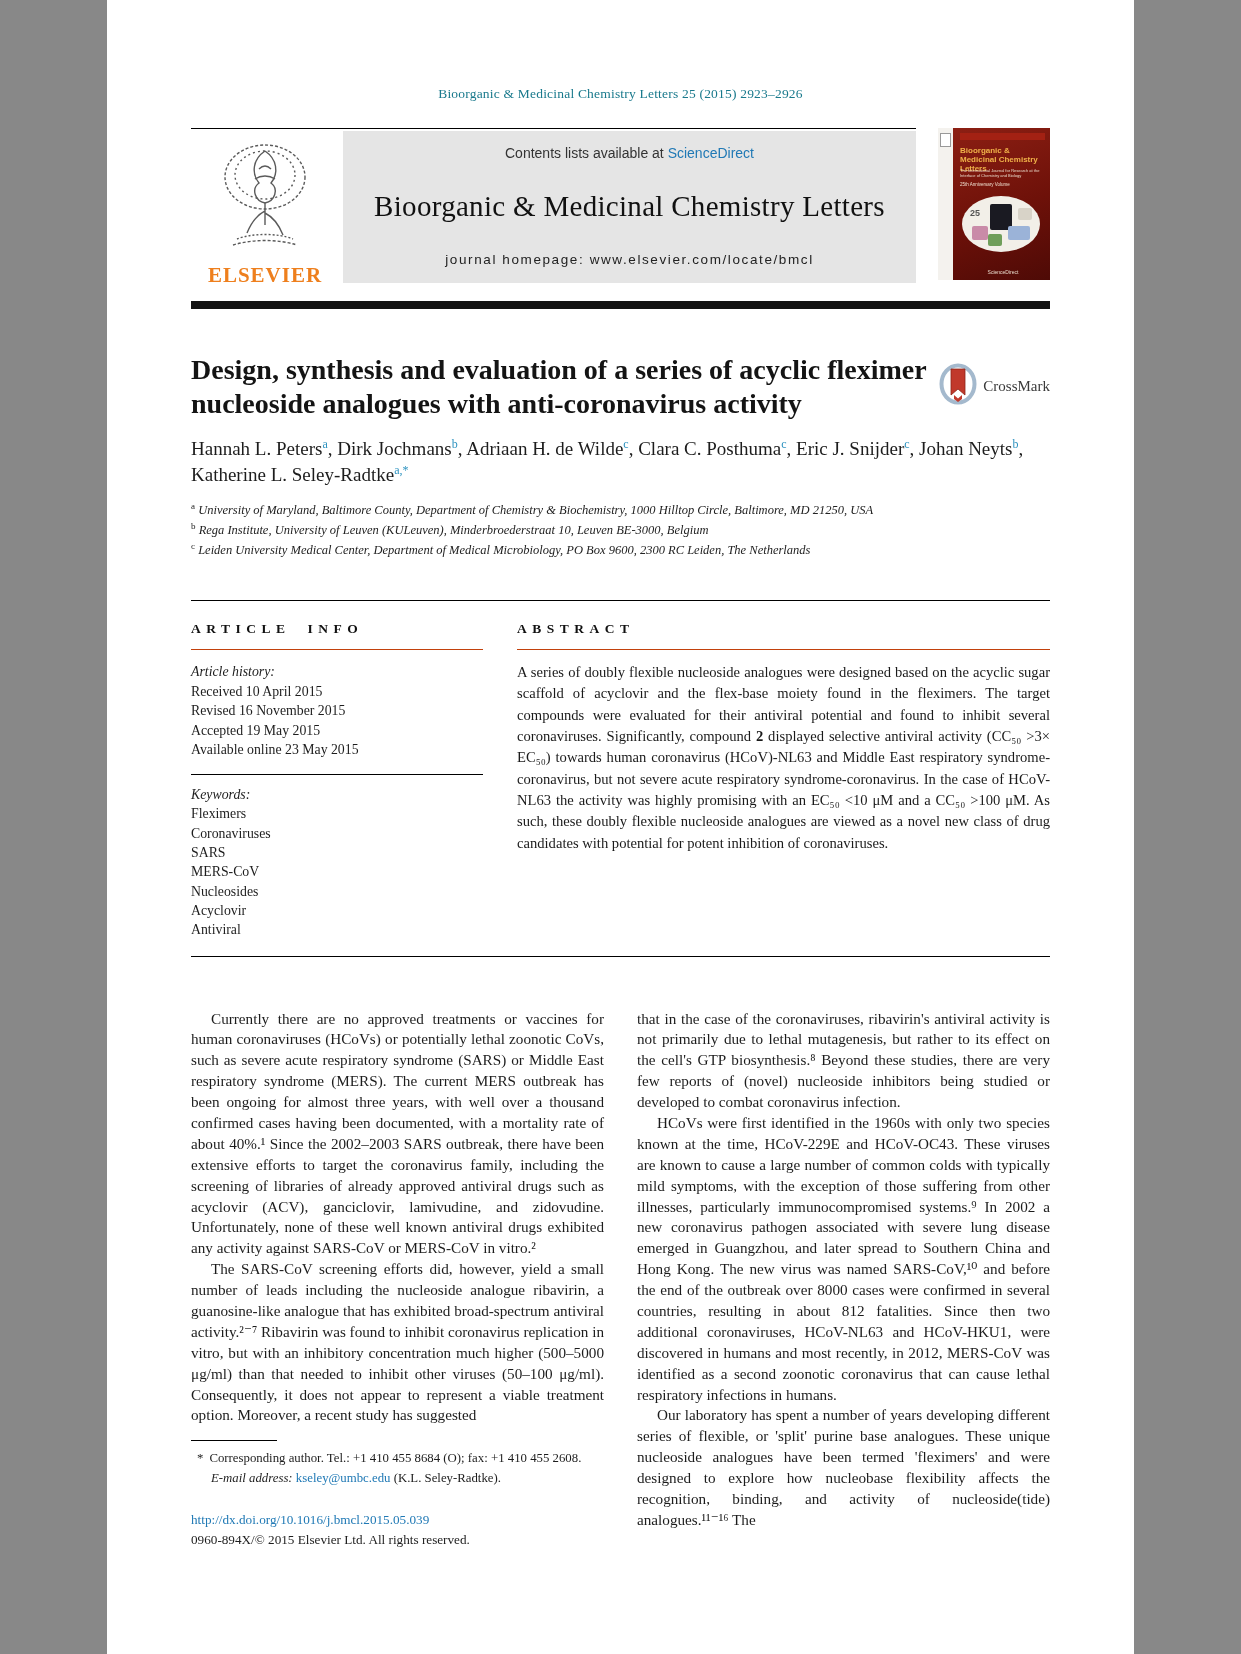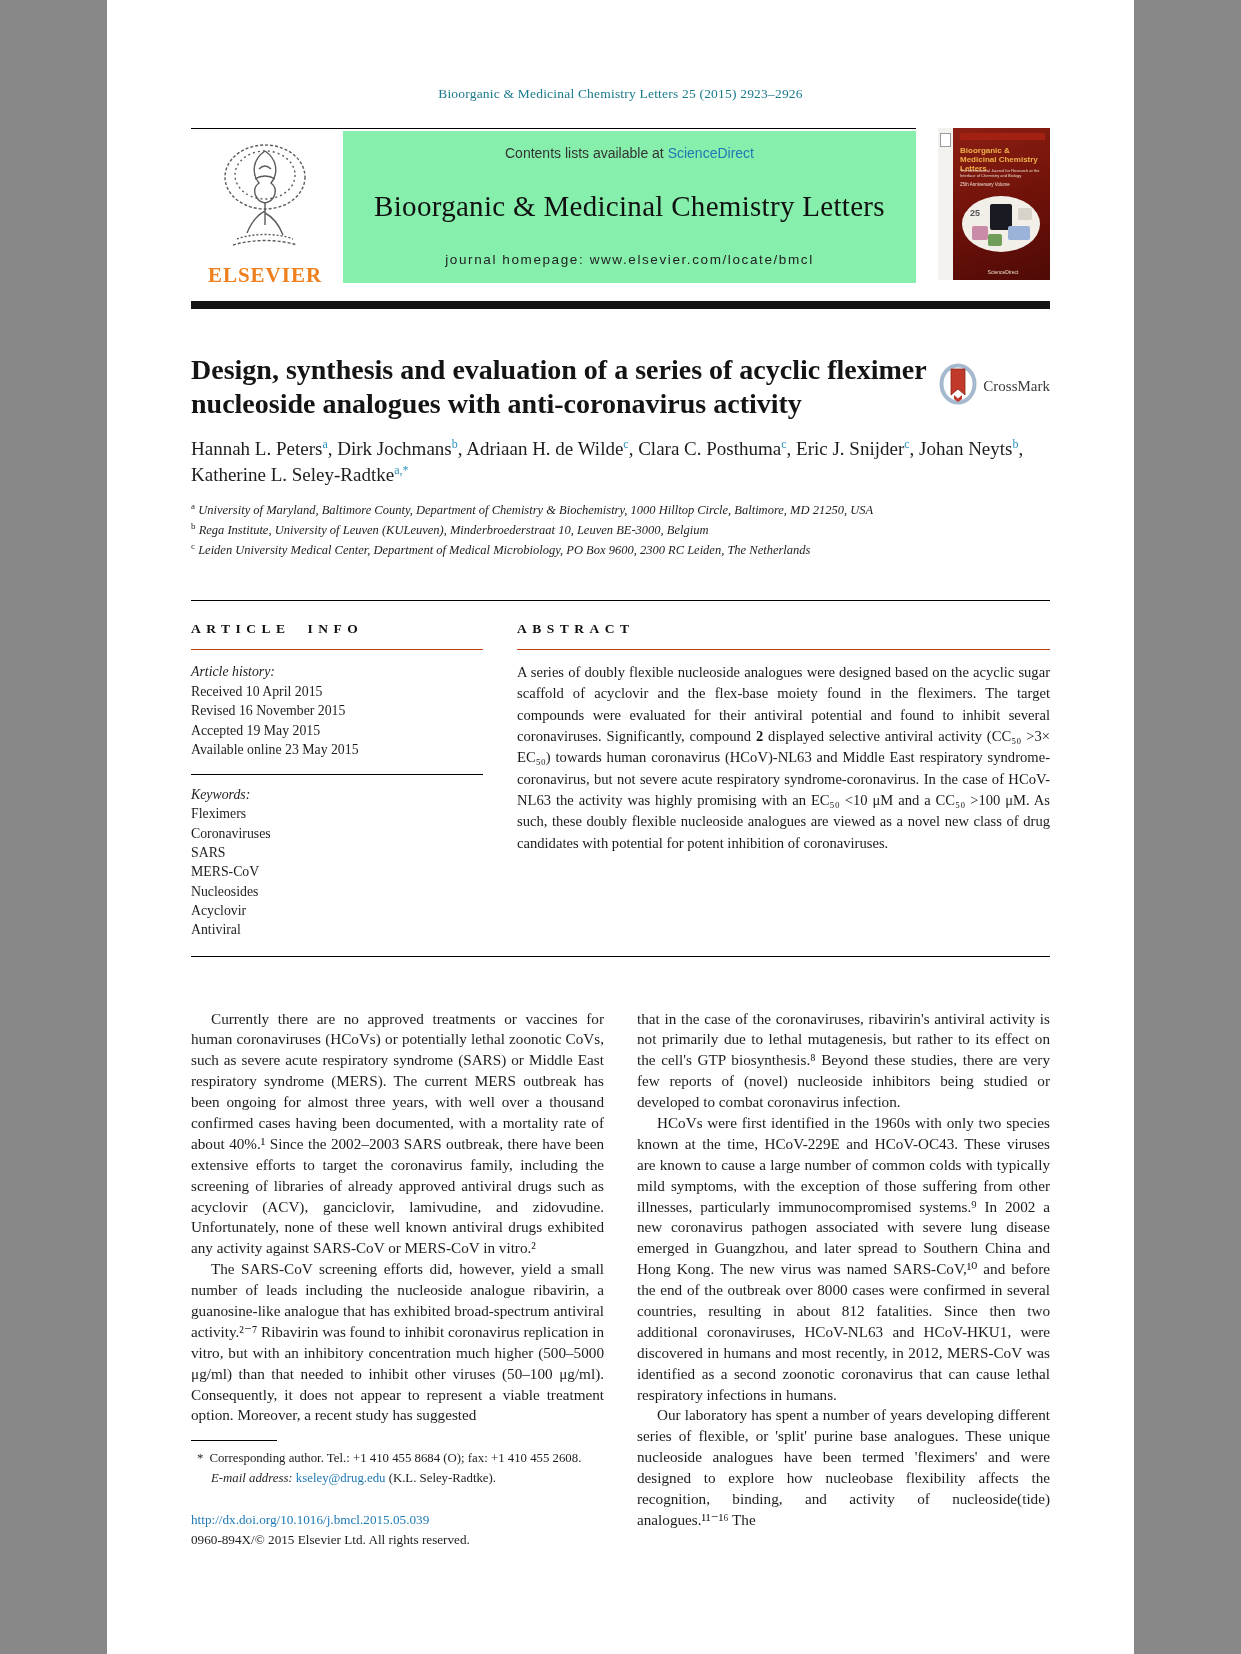--- a/index.html
+++ b/index.html
@@ -9,21 +9,21 @@
     font-family:"Liberation Serif","DejaVu Serif",serif; color:#1d1d1d;
     position:relative; overflow:hidden; padding:86px 84px 0 84px;
   }
   
   .citation { text-align:center; font-size:13.5px; color:#19798c; letter-spacing:.2px; }
   
   .header-row { display:flex; margin-top:26px; }
   .header-main { flex:1; border-top:1.5px solid #000; display:flex; padding-top:2px; }
   .elsevier-block { width:148px; display:flex; flex-direction:column; align-items:center; padding-top:8px; }
   .elsevier-name { font-family:"Liberation Serif",serif; font-weight:bold; font-size:21px; color:#ee7f1d; letter-spacing:1px; margin-top:2px; }
-  .gray-box { flex:1; background:#86efac; height:152px; margin-left:4px; display:flex; flex-direction:column; align-items:center; justify-content:space-between; padding:14px 10px 16px 10px; }
+  .gray-box { flex:1; background:#e5e5e5; height:152px; margin-left:4px; display:flex; flex-direction:column; align-items:center; justify-content:space-between; padding:14px 10px 16px 10px; }
   .contents-line { font-family:"Liberation Sans","DejaVu Sans",sans-serif; font-size:14px; color:#333; }
   .contents-line .sd-link { color:#2079b5; }
   .journal-title { font-size:29px; color:#111; letter-spacing:.3px; }
   .homepage-line { font-family:"Liberation Sans","DejaVu Sans",sans-serif; font-size:13.5px; letter-spacing:1.6px; color:#222; }
   
   .cover { width:112px; height:152px; margin-left:22px; background:linear-gradient(160deg,#8e2014 0%,#6e1109 55%,#4e0a06 100%); position:relative; flex-shrink:0; }
   .cover-strip { position:absolute; left:0; top:0; bottom:0; width:15px; background:#f4f2ee; }
   .cover-logo-box { position:absolute; left:2px; top:5px; width:11px; height:14px; background:#fff; border:1px solid #999; font-size:5px; color:#555; overflow:hidden; }
   .cover-topbar { position:absolute; left:22px; right:5px; top:5px; height:7px; background:#a32113; }
   .cover-title { position:absolute; left:22px; top:18px; right:4px; font-family:"Liberation Sans",sans-serif; font-weight:bold; font-size:8px; line-height:1.15; color:#f0b24a; }
@@ -176,21 +176,21 @@
     </div>
   </div>
 
   <div class="body-cols">
     <div class="col">
       <p class="indent">Currently there are no approved treatments or vaccines for human coronaviruses (HCoVs) or potentially lethal zoonotic CoVs, such as severe acute respiratory syndrome (SARS) or Middle East respiratory syndrome (MERS). The current MERS outbreak has been ongoing for almost three years, with well over a thousand confirmed cases having been documented, with a mortality rate of about 40%.¹ Since the 2002–2003 SARS outbreak, there have been extensive efforts to target the coronavirus family, including the screening of libraries of already approved antiviral drugs such as acyclovir (ACV), ganciclovir, lamivudine, and zidovudine. Unfortunately, none of these well known antiviral drugs exhibited any activity against SARS-CoV or MERS-CoV in vitro.²</p>
       <p class="indent">The SARS-CoV screening efforts did, however, yield a small number of leads including the nucleoside analogue ribavirin, a guanosine-like analogue that has exhibited broad-spectrum antiviral activity.²⁻⁷ Ribavirin was found to inhibit coronavirus replication in vitro, but with an inhibitory concentration much higher (500–5000 μg/ml) than that needed to inhibit other viruses (50–100 μg/ml). Consequently, it does not appear to represent a viable treatment option. Moreover, a recent study has suggested</p>
       <div class="footnote">
         <div class="footnote-rule"></div>
         <div class="footnote-line"><span class="star">*</span><span>Corresponding author. Tel.: +1 410 455 8684 (O); fax: +1 410 455 2608.</span></div>
-        <div class="footnote-line" style="padding-left:20px;"><span class="em-label">E-mail address:</span> <a class="link" href="#">kseley@drug.edu</a><span> (K.L. Seley-Radtke).</span></div>
+        <div class="footnote-line" style="padding-left:20px;"><span class="em-label">E-mail address:</span> <a class="link" href="#">kseley@umbc.edu</a><span> (K.L. Seley-Radtke).</span></div>
       </div>
       <div class="doi-block">
         <div><a class="link" href="#">http://dx.doi.org/10.1016/j.bmcl.2015.05.039</a></div>
         <div>0960-894X/© 2015 Elsevier Ltd. All rights reserved.</div>
       </div>
     </div>
     <div class="col">
       <p>that in the case of the coronaviruses, ribavirin's antiviral activity is not primarily due to lethal mutagenesis, but rather to its effect on the cell's GTP biosynthesis.⁸ Beyond these studies, there are very few reports of (novel) nucleoside inhibitors being studied or developed to combat coronavirus infection.</p>
       <p class="indent">HCoVs were first identified in the 1960s with only two species known at the time, HCoV-229E and HCoV-OC43. These viruses are known to cause a large number of common colds with typically mild symptoms, with the exception of those suffering from other illnesses, particularly immunocompromised systems.⁹ In 2002 a new coronavirus pathogen associated with severe lung disease emerged in Guangzhou, and later spread to Southern China and Hong Kong. The new virus was named SARS-CoV,¹⁰ and before the end of the outbreak over 8000 cases were confirmed in several countries, resulting in about 812 fatalities. Since then two additional coronaviruses, HCoV-NL63 and HCoV-HKU1, were discovered in humans and most recently, in 2012, MERS-CoV was identified as a second zoonotic coronavirus that can cause lethal respiratory infections in humans.</p>
       <p class="indent">Our laboratory has spent a number of years developing different series of flexible, or 'split' purine base analogues. These unique nucleoside analogues have been termed 'fleximers' and were designed to explore how nucleobase flexibility affects the recognition, binding, and activity of nucleoside(tide) analogues.¹¹⁻¹⁶ The</p>

